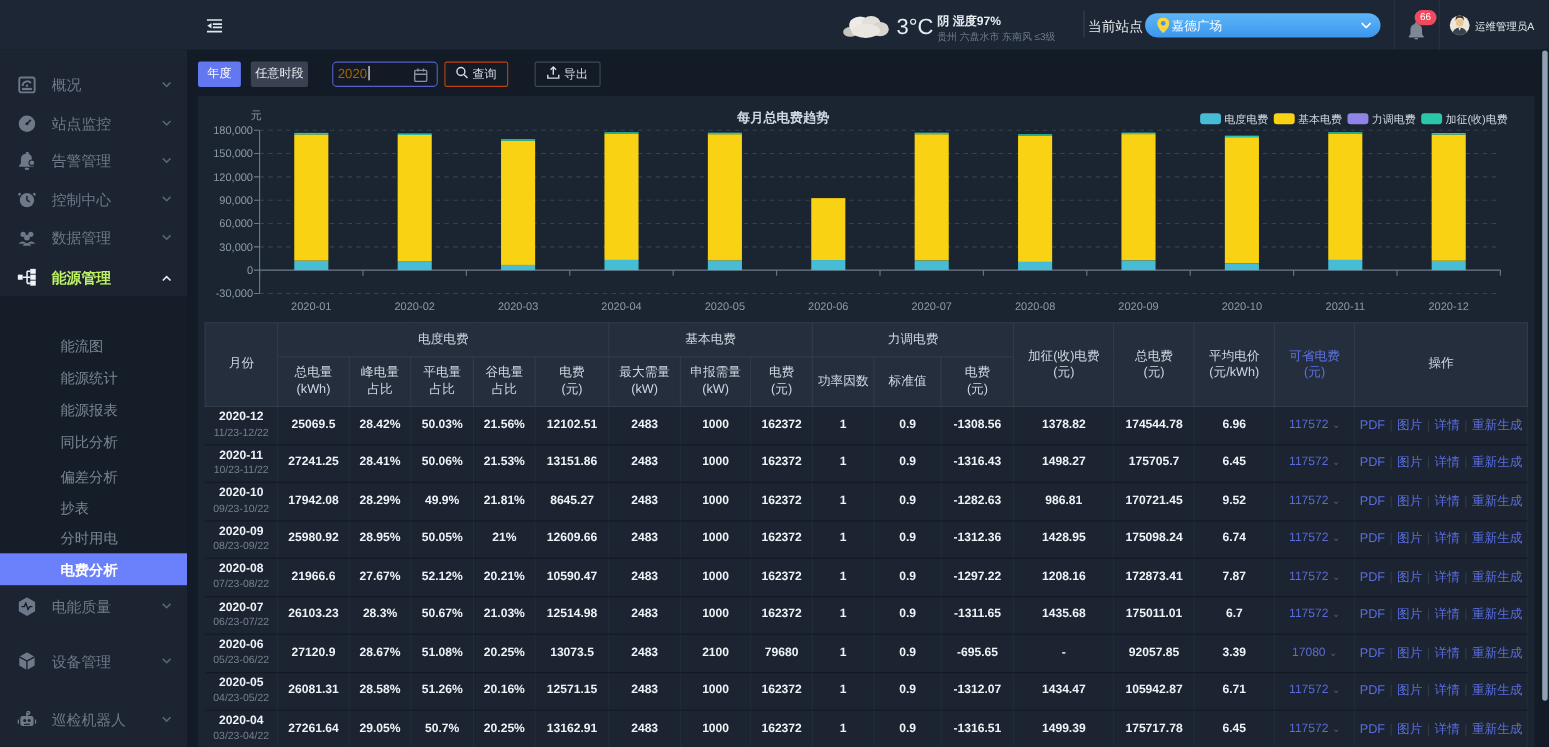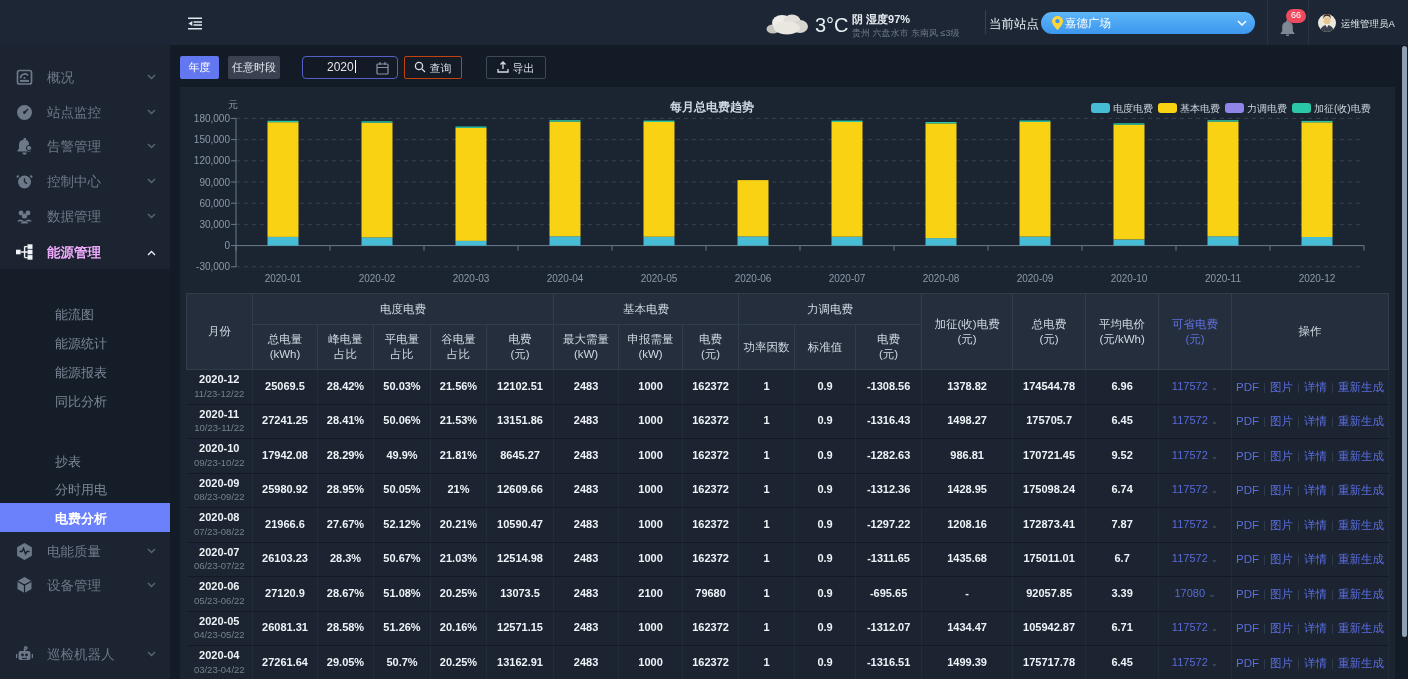--- a/index.html
+++ b/index.html
@@ -11,31 +11,31 @@
 #logo{position:absolute;left:0;top:0;width:170px;height:45px;background:#27313f}
 #logo .tt{position:absolute;left:41px;top:14px;font-size:13px;font-weight:bold;color:#f2f5f8;white-space:nowrap}
 #logo .sub{position:absolute;left:9px;top:35px;font-size:4px;color:#d93a55;letter-spacing:.2px;transform:scale(.9);transform-origin:0 0}
 
 #side{position:absolute;left:0;top:45px;width:170px;height:634px;background:#1b2430}
 .mi{position:absolute;left:0;width:170px;height:35px;color:#6d7889}
 .mi .lbl{position:absolute;left:47px;top:9px;font-size:13.5px}
 .mi .ic{position:absolute;left:16px;top:9px;width:17px;height:17px}
 .mi .car{position:absolute;right:14px;top:10px;font-size:11px;color:#5a6575}
 .mi.on{color:#eef2f7}
-.mi.on .lbl{color:#f0abfc;font-weight:bold}
+.mi.on .lbl{color:#bef264;font-weight:bold}
 #sub{position:absolute;left:0;top:224px;width:170px;height:263px;background:#151d28}
 .si{position:absolute;left:0;width:170px;height:29px;color:#7b8695;font-size:13px}
 .si span{position:absolute;left:55px;top:7px}
 .si.sel{background:#6b80fb;color:#fff;font-weight:bold}
 
 #fbar{position:absolute;left:170px;top:45px;width:1238px;height:42px}
 .btn{position:absolute;top:11px;height:23px;border-radius:2px;font-size:11px;line-height:23px;text-align:center;color:#fff}
 #b1{left:10px;width:39px;background:#6377f0}
 #b2{left:58px;width:52px;background:#3a4150;color:#e8edf2}
-#inp{position:absolute;left:132px;top:11px;width:96px;height:23px;border:1px solid #5560c8;border-radius:4px;background:#131a26;color:#e5e5e5;font-size:12px;line-height:21px;padding-left:24px}
+#inp{position:absolute;left:132px;top:11px;width:96px;height:23px;border:1px solid #5560c8;border-radius:4px;background:#131a26;color:#a16207;font-size:12px;line-height:21px;padding-left:4px}
 #inp .cur{display:inline-block;width:1px;height:13px;background:#fff;vertical-align:-2px;margin-left:1px}
 #inp svg{position:absolute;right:8px;top:5px}
 #b3{left:234px;width:58px;background:none;border:1px solid #c2410c;color:#d6dde5}
 #b4{left:316px;width:60px;background:none;border:1px solid #3f4856;color:#d6dde5}
 
 #panel{position:absolute;left:180px;top:87px;width:1215px;height:592px;background:#1b2532}
 
 table{border-collapse:collapse;table-layout:fixed;width:1203px;font-family:"Liberation Sans",sans-serif}
 #tbl{position:absolute;left:186px;top:293px;width:1203px}
 th{background:#242e3c;color:#cfd8e2;font-size:11.5px;font-weight:normal;border:1px solid #323d4b;line-height:1.3}
@@ -108,20 +108,23 @@
       </div>
     <div class="si" style="top:59px">
         <span>能源统计</span>
       </div>
     <div class="si" style="top:88px">
         <span>能源报表</span>
       </div>
     <div class="si" style="top:117px">
         <span>同比分析</span>
       </div>
+    <div class="si" style="top:149px">
+        <span>偏差分析</span>
+      </div>
     <div class="si" style="top:176.5px">
         <span>抄表</span>
       </div>
     <div class="si" style="top:205px">
         <span>分时用电</span>
       </div>
     <div class="si sel" style="top:233.5px">
         <span>电费分析</span>
       </div>
   </div>
@@ -200,21 +203,21 @@
 <div class="mi" style="top:489.0px">
       <svg class="ic" viewBox="0 0 17 17" style="color:#6d7889">
         <path d="M8.5 0l7.4 4.25v8.5L8.5 17 1.1 12.75v-8.5z" fill="currentColor"></path>
         <path d="M3.5 8.5h2.5l1.5-3 2 5.5 1.5-2.5h2.5" stroke="#151d28" stroke-width="1.3" fill="none"></path>
       </svg>
       <span class="lbl">电能质量</span>
       <svg class="car" style="position:absolute;right:14px;top:14px" width="9" height="6" viewBox="0 0 9 6">
         <path d="M1 1l3.5 3.5L8 1" stroke="#5a6575" stroke-width="1.4" fill="none"></path>
       </svg>
     </div>
-<div class="mi" style="top:523.0px">
+<div class="mi" style="top:539px">
       <svg class="ic" viewBox="0 0 17 17" style="color:#6d7889">
         <path d="M8.5 0l7 4v8l-7 4-7-4V4z" fill="currentColor"></path>
         <path d="M1.5 4.2L8.5 8l7-3.8M8.5 8v8" stroke="#151d28" stroke-width="1.2" fill="none"></path>
       </svg>
       <span class="lbl">设备管理</span>
       <svg class="car" style="position:absolute;right:14px;top:14px" width="9" height="6" viewBox="0 0 9 6">
         <path d="M1 1l3.5 3.5L8 1" stroke="#5a6575" stroke-width="1.4" fill="none"></path>
       </svg>
     </div>
 <div class="mi" style="top:592.0px">

